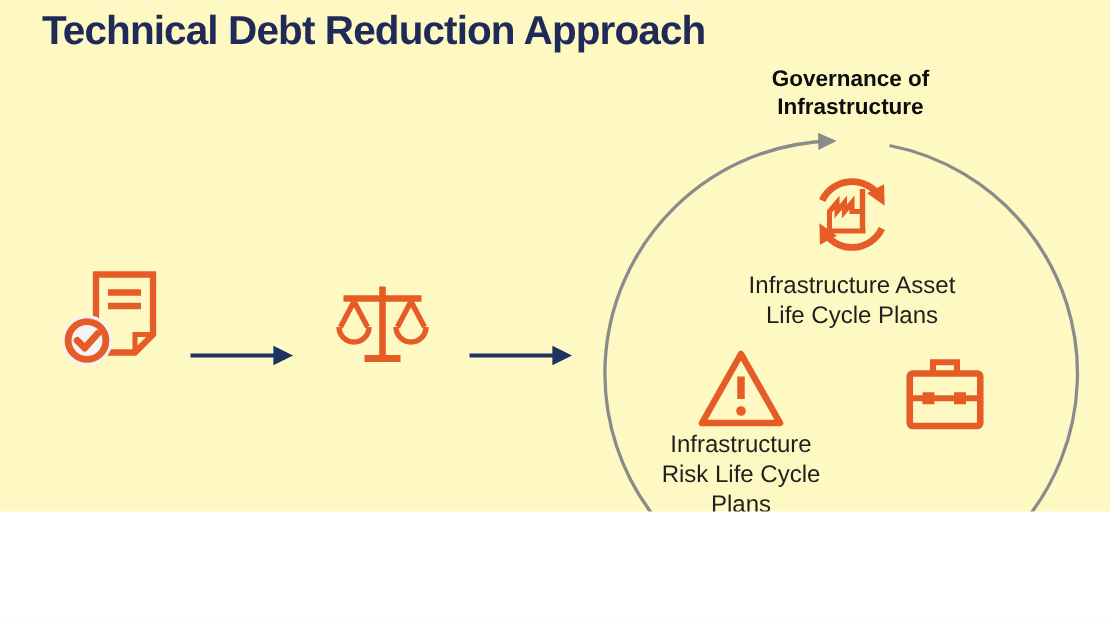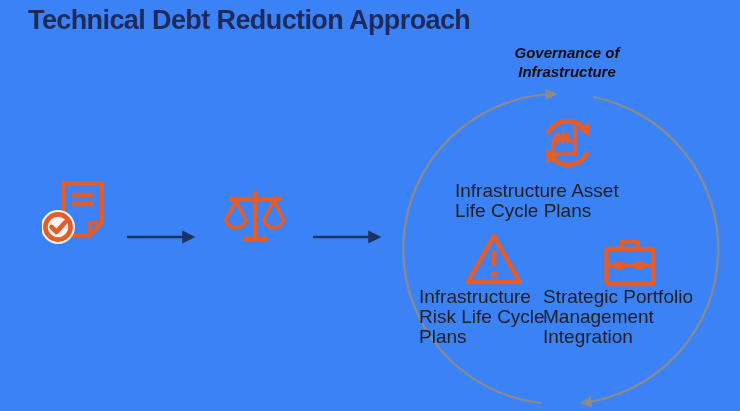--- a/index.html
+++ b/index.html
@@ -1,34 +1,34 @@
 <!DOCTYPE html>
 <html><head>
 <meta charset="utf-8">
 <style>
   html,body { margin:0; padding:0; }
   .canvas {
-    position:relative; width:740px; height:411px;
-    background:#3b82f6; overflow:hidden;
+    position:relative; width:740px; height:341px;
+    background:#fef9c3; overflow:hidden;
     font-family:"Liberation Sans", sans-serif;
   }
   .abs { position:absolute; }
   .title {
     position:absolute; left:28px; top:5px;
     font-size:27px; font-weight:bold; color:#1F2A58; letter-spacing:-0.6px;
   }
   .step-label {
-    position:absolute; 
-    font-size:19px; line-height:20px; color:#1F1F1F;
+    position:absolute; text-align:center;
+    font-size:16px; line-height:20px; color:#1F1F1F;
     white-space:pre-line;
   }
   .gov-heading {
     position:absolute; left:467px; top:43px; width:200px;
     text-align:center; font-weight:bold; font-size:15px; line-height:19px;
-    color:#0D0D0D; white-space:pre-line;font-style:italic;
+    color:#0D0D0D; white-space:pre-line;
   }
   svg { display:block; }
 </style>
 </head>
 <body>
 
 <div class="canvas">
 
   <div class="title">Technical Debt Reduction Approach</div>
 
@@ -107,17 +107,14 @@
 Risk Life Cycle
 Plans</div>
 
   <svg class="abs" style="left:602px;top:236px" width="56" height="52" viewBox="0 0 56 52">
     <path d="M20,13 V5.5 H36 V13" fill="none" stroke="#E65C27" stroke-width="4"></path>
     <rect x="4.5" y="13" width="47" height="35" rx="2" fill="none" stroke="#E65C27" stroke-width="4.4"></rect>
     <path d="M4.5,29.5 H51.5" stroke="#E65C27" stroke-width="4" fill="none"></path>
     <rect x="13" y="25.5" width="8" height="8" fill="#E65C27"></rect>
     <rect x="34" y="25.5" width="8" height="8" fill="#E65C27"></rect>
   </svg>
-  <div class="step-label" style="left:543px;top:287px;width:170px">Strategic Portfolio
-Management
-Integration</div>
 
 </div>
 
 </body></html>

